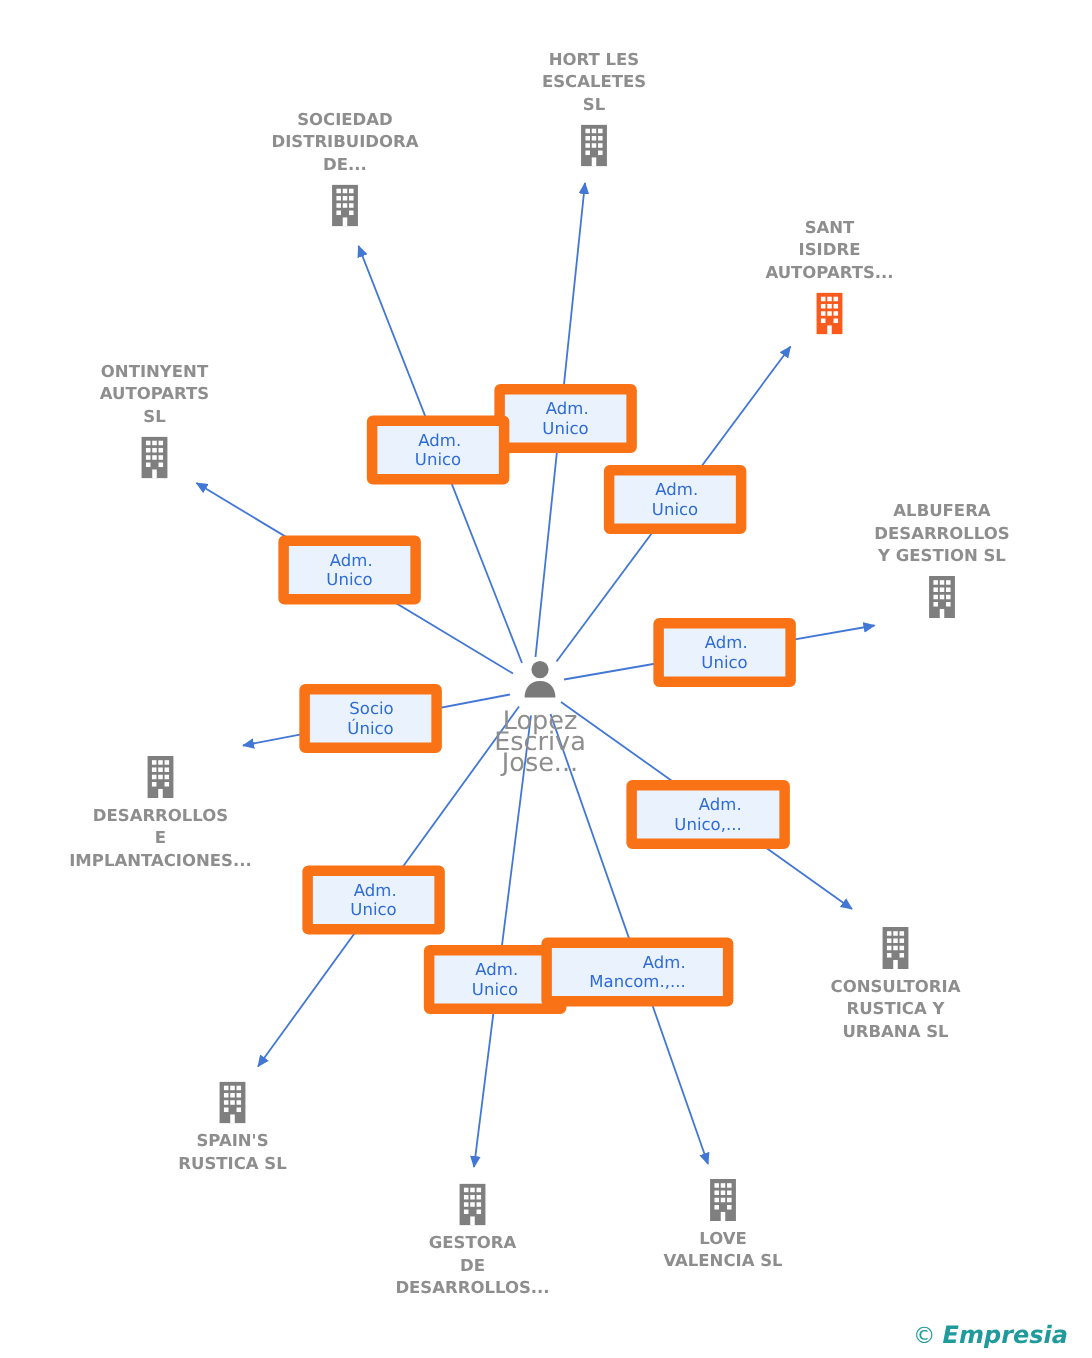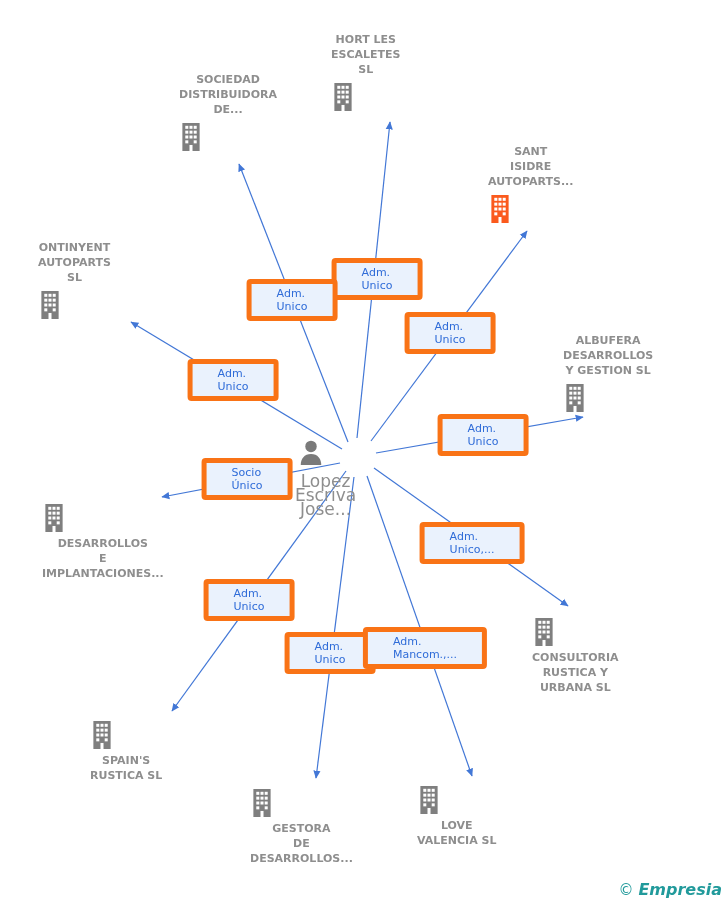--- a/index.html
+++ b/index.html
@@ -2,40 +2,40 @@
 <html><head>
 <meta charset="utf-8">
 <style>
   html,body{margin:0;padding:0;background:#ffffff;}
   #canvas{
     position:relative;width:728px;height:905px;background:#ffffff;overflow:hidden;
     font-family:"DejaVu Sans","Liberation Sans",sans-serif;
   }
   #edges{position:absolute;left:0;top:0;z-index:1;}
   .node{
-    position:absolute;z-index:2;display:flex;flex-direction:column;align-items:flex-start;
+    position:absolute;z-index:2;display:flex;flex-direction:column;align-items:center;
     transform:translateX(-50%);width:130px;
   }
   .company-label{
     white-space:pre-line;text-align:center;font-size:11px;font-weight:bold;
     color:#8e8e8e;line-height:15px;margin-bottom:6px;
   }
   .node.icon-first .company-label{margin-bottom:0;margin-top:4px;}
   .person-label{
     white-space:pre-line;text-align:center;font-size:17px;color:#8e8e8e;
     line-height:14px;margin-top:4px;
   }
   .edge-label{
     position:absolute;z-index:3;transform:translate(-50%,-50%);
-    white-space:pre-line;text-align:left;font-size:11px;line-height:13px;
-    color:#2f6cd8;background:#eaf2fd;border:5px solid #f97316;border-radius:4px;
+    white-space:pre-line;text-align:right;font-size:11px;line-height:13px;
+    color:#2f6cd8;background:#eaf2fd;border:7px solid #f97316;border-radius:4px;
     padding:3px 25px;cursor:pointer;
   }
   .watermark{
-    position:absolute;right:6px;bottom:6px;z-index:4;font-size:15px;
+    position:absolute;right:16px;bottom:6px;z-index:4;font-size:15px;
     color:#219a9b;font-style:italic;cursor:pointer;
   }
   .watermark .brand{font-size:16px;font-weight:bold;}
   .watermark .brand::first-letter{color:#f26b21;font-size:20px;}
   svg.glyph{display:block;}
 </style>
 </head>
 <body>
 
 <div id="canvas">
@@ -86,21 +86,21 @@
 
   <div class="node" style="left: 396px; top: 32px; color: rgb(127, 127, 127);">
     <div class="company-label">HORT LES
 ESCALETES
 SL</div>
     <svg class="glyph" width="24" height="28">
         <use href="#building-icon"></use>
       </svg>
   </div>
 
-  <div class="node" style="left: 244px; top: 72px; color: rgb(127, 127, 127);">
+  <div class="node" style="left: 230px; top: 72px; color: rgb(127, 127, 127);">
     <div class="company-label">SOCIEDAD
 DISTRIBUIDORA
 DE...</div>
     <svg class="glyph" width="24" height="28">
         <use href="#building-icon"></use>
       </svg>
   </div>
 
   <div class="node" style="left: 553px; top: 144px; color: rgb(251, 90, 29);">
     <div class="company-label">SANT

